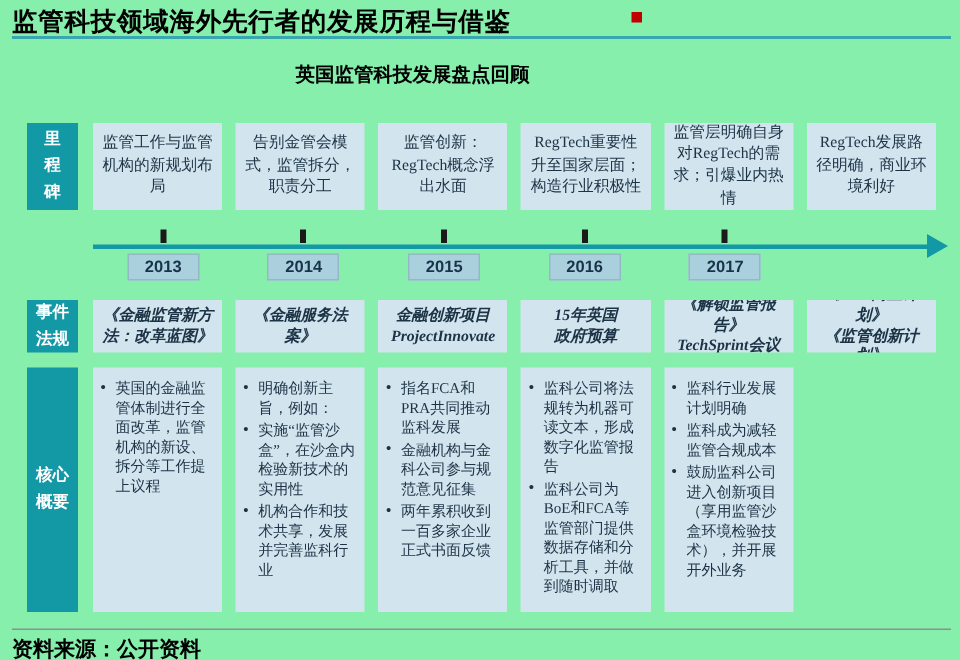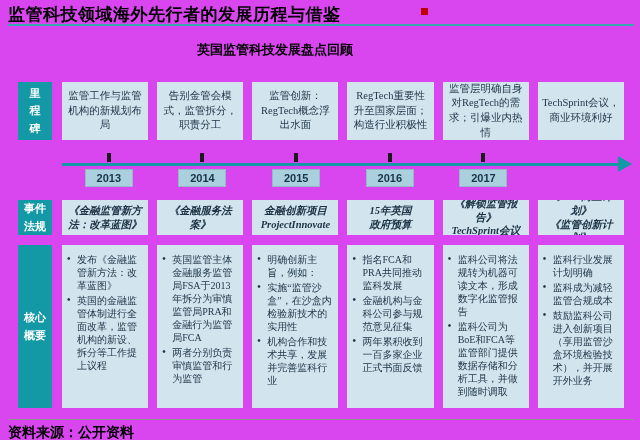--- a/index.html
+++ b/index.html
@@ -1,17 +1,17 @@
 <!DOCTYPE html>
 <html><head>
 <meta charset="utf-8">
 <style>
   html,body{margin:0;padding:0;background:#fff;}
   .sheet{
-    position:relative;width:640px;height:440px;background:#d946ef;overflow:hidden;
+    position:relative;width:640px;height:440px;background:#86efac;overflow:hidden;
     font-family:"Liberation Serif",serif;color:#111;text-decoration:underline;
   }
   
   .title{
     position:absolute;left:8px;top:3px;font-size:17px;font-weight:bold;
     letter-spacing:.5px;color:#000;white-space:nowrap;
   }
   .red-sq{position:absolute;left:421px;top:8px;width:7px;height:7px;background:#c00000;}
   .title-underline{position:absolute;left:8px;top:24px;width:626px;height:2px;background:#38a7b0;}
   .subtitle{
@@ -76,21 +76,21 @@
   <div class="subtitle">英国监管科技发展盘点回顾</div>
 
   <div class="row milestone-row">
     <div class="label-box pad1">里程碑</div>
     <div class="cols">
       <div class="box">监管工作与监管机构的新规划布局</div>
       <div class="box">告别金管会模式，监管拆分，职责分工</div>
       <div class="box">监管创新：RegTech概念浮出水面</div>
       <div class="box">RegTech重要性升至国家层面；构造行业积极性</div>
       <div class="box">监管层明确自身对RegTech的需求；引爆业内热情</div>
-      <div class="box">TechSprint会议，商业环境利好</div>
+      <div class="box">RegTech发展路径明确，商业环境利好</div>
     </div>
   </div>
 
   <div class="timeline">
     <div class="tl-line"></div>
     <div class="tl-arrow"></div>
     <div class="tl-cols">
       <div class="tl-cell">
         <div class="tick"></div>
         <div class="year">2013</div>
@@ -128,28 +128,21 @@
       <div class="box">《FCA商业计划》
 《监管创新计划》</div>
     </div>
   </div>
 
   <div class="row summary-row">
     <div class="label-box pad2">核心概要</div>
     <div class="cols">
       <div class="box">
         <ul class="bullets">
-          <li>发布《金融监管新方法：改革蓝图》</li>
           <li>英国的金融监管体制进行全面改革，监管机构的新设、拆分等工作提上议程</li>
-        </ul>
-      </div>
-      <div class="box">
-        <ul class="bullets">
-          <li>英国监管主体金融服务监管局FSA于2013年拆分为审慎监管局PRA和金融行为监管局FCA</li>
-          <li>两者分别负责审慎监管和行为监管</li>
         </ul>
       </div>
       <div class="box">
         <ul class="bullets">
           <li>明确创新主旨，例如：</li>
           <li>实施“监管沙盒”，在沙盒内检验新技术的实用性</li>
           <li>机构合作和技术共享，发展并完善监科行业</li>
         </ul>
       </div>
       <div class="box">

